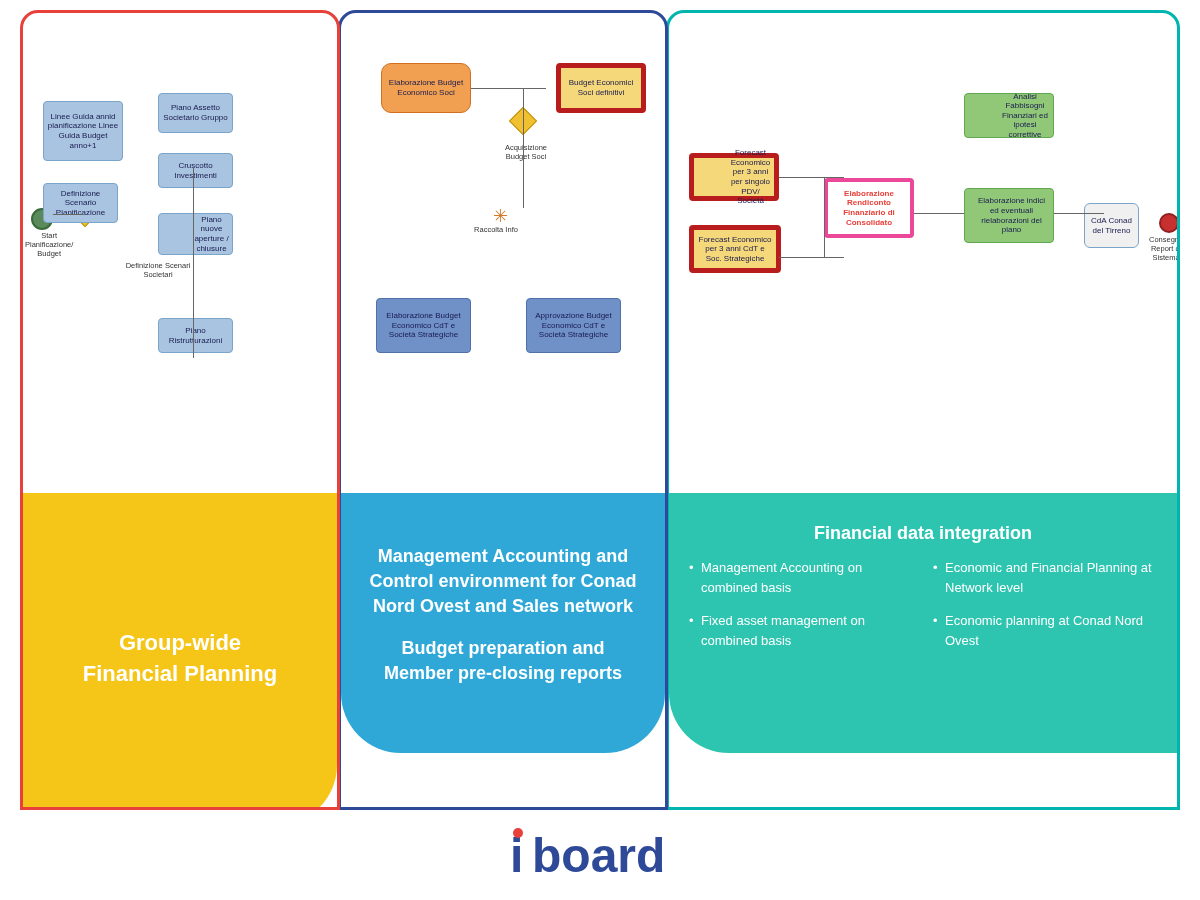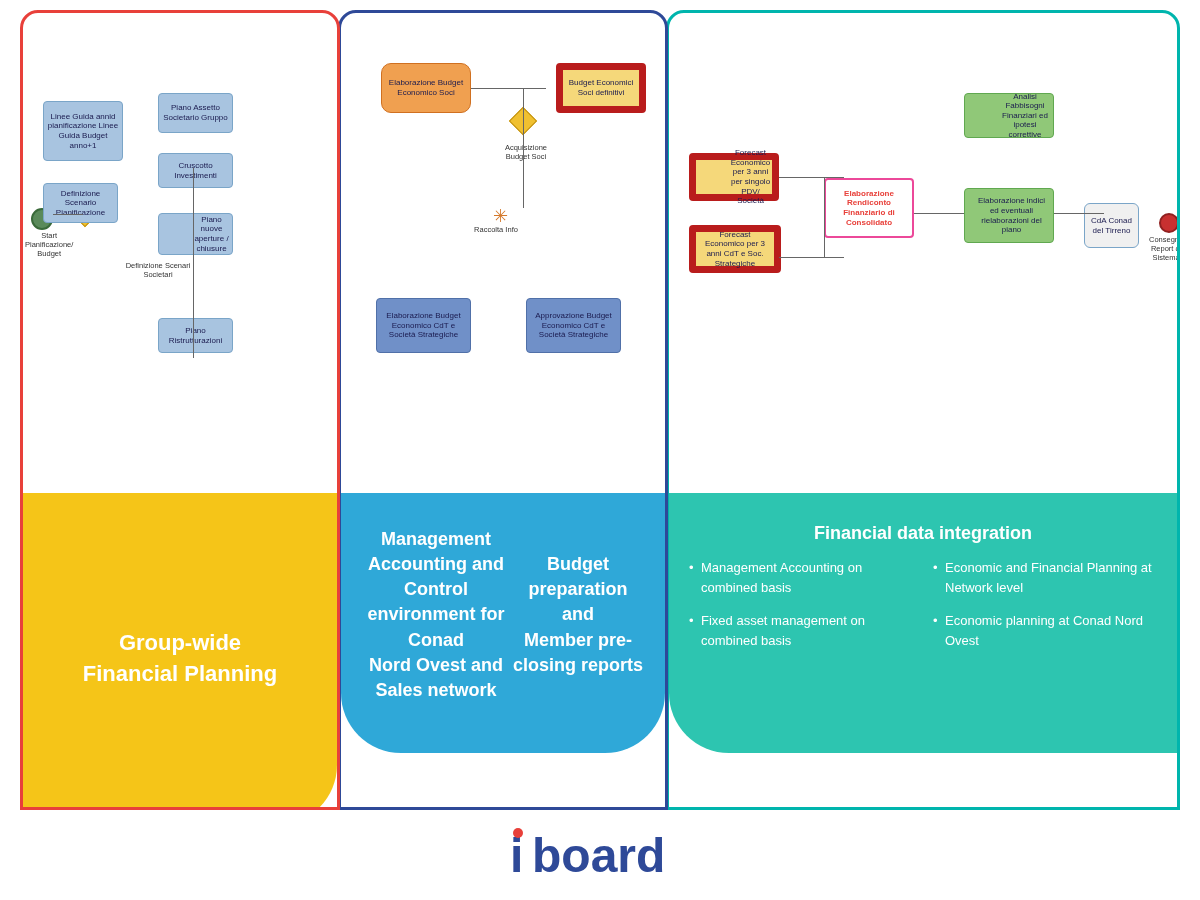--- a/index.html
+++ b/index.html
@@ -72,21 +72,21 @@
       align-items: center;
       justify-content: center;
       padding: 20px;
     }
 
     .panel-bottom-middle {
       background: #2fa8d8;
       height: 260px;
       border-radius: 0 0 60px 60px;
       display: flex;
-      flex-direction: row;
+      flex-direction: column;
       align-items: center;
       justify-content: center;
       padding: 20px;
     }
 
     .panel-bottom-right {
       background: #2dc5b0;
       height: 260px;
       border-radius: 0 0 0 60px;
       display: flex;
@@ -162,38 +162,38 @@
       padding: 3px;
       color: #1a1a4e;
       display: flex;
       align-items: center;
       justify-content: center;
       line-height: 1.2;
     }
 
     .diag-box-yellow {
       background: #f5d87a;
-      border: 7px solid #b91c1c;
+      border: 5px solid #b91c1c;
     }
 
     .diag-box-orange {
       background: #f0a050;
       border: 1px solid #d07020;
       border-radius: 10px;
     }
 
     .diag-box-green {
       background: #90c878;
       border: 1px solid #60a850;
       border-radius: 4px;
     }
 
     .diag-box-red-text {
       background: #fff;
-      border: 2px solid #ec4899;
+      border: 4px solid #ec4899;
       color: #e8403a;
       font-weight: bold;
     }
 
     .diag-circle {
       position: absolute;
       border-radius: 50%;
       background: #5a8a5a;
       border: 2px solid #3a6a3a;
     }

